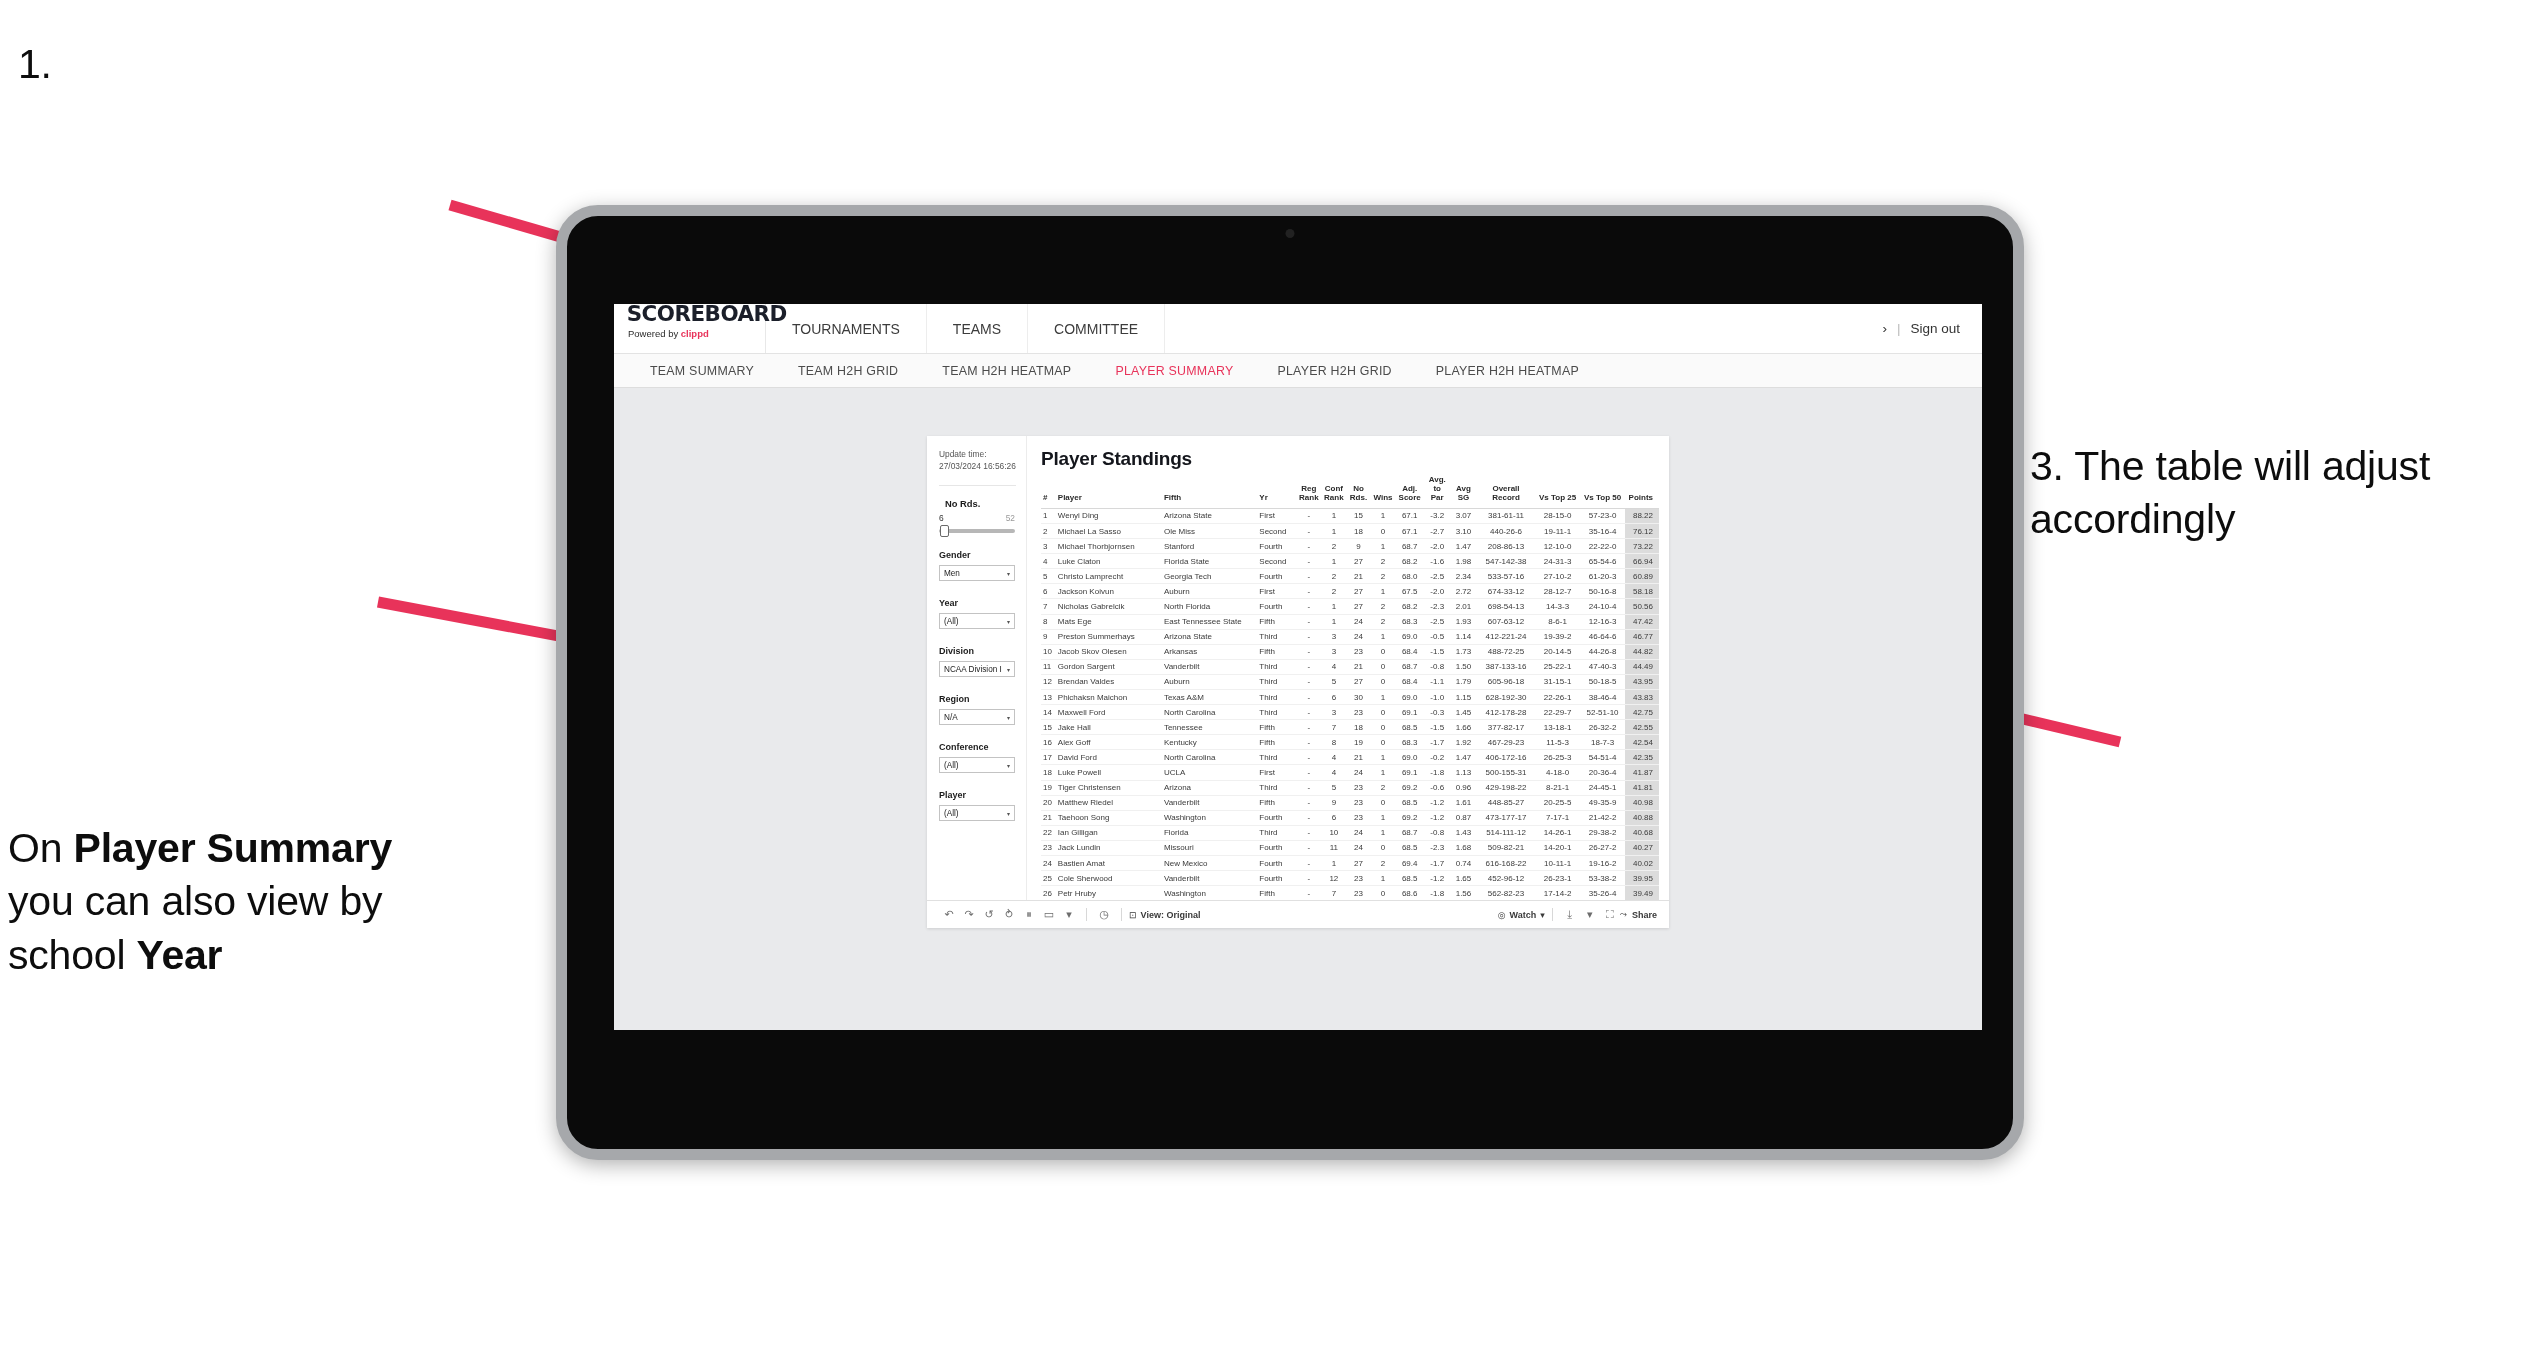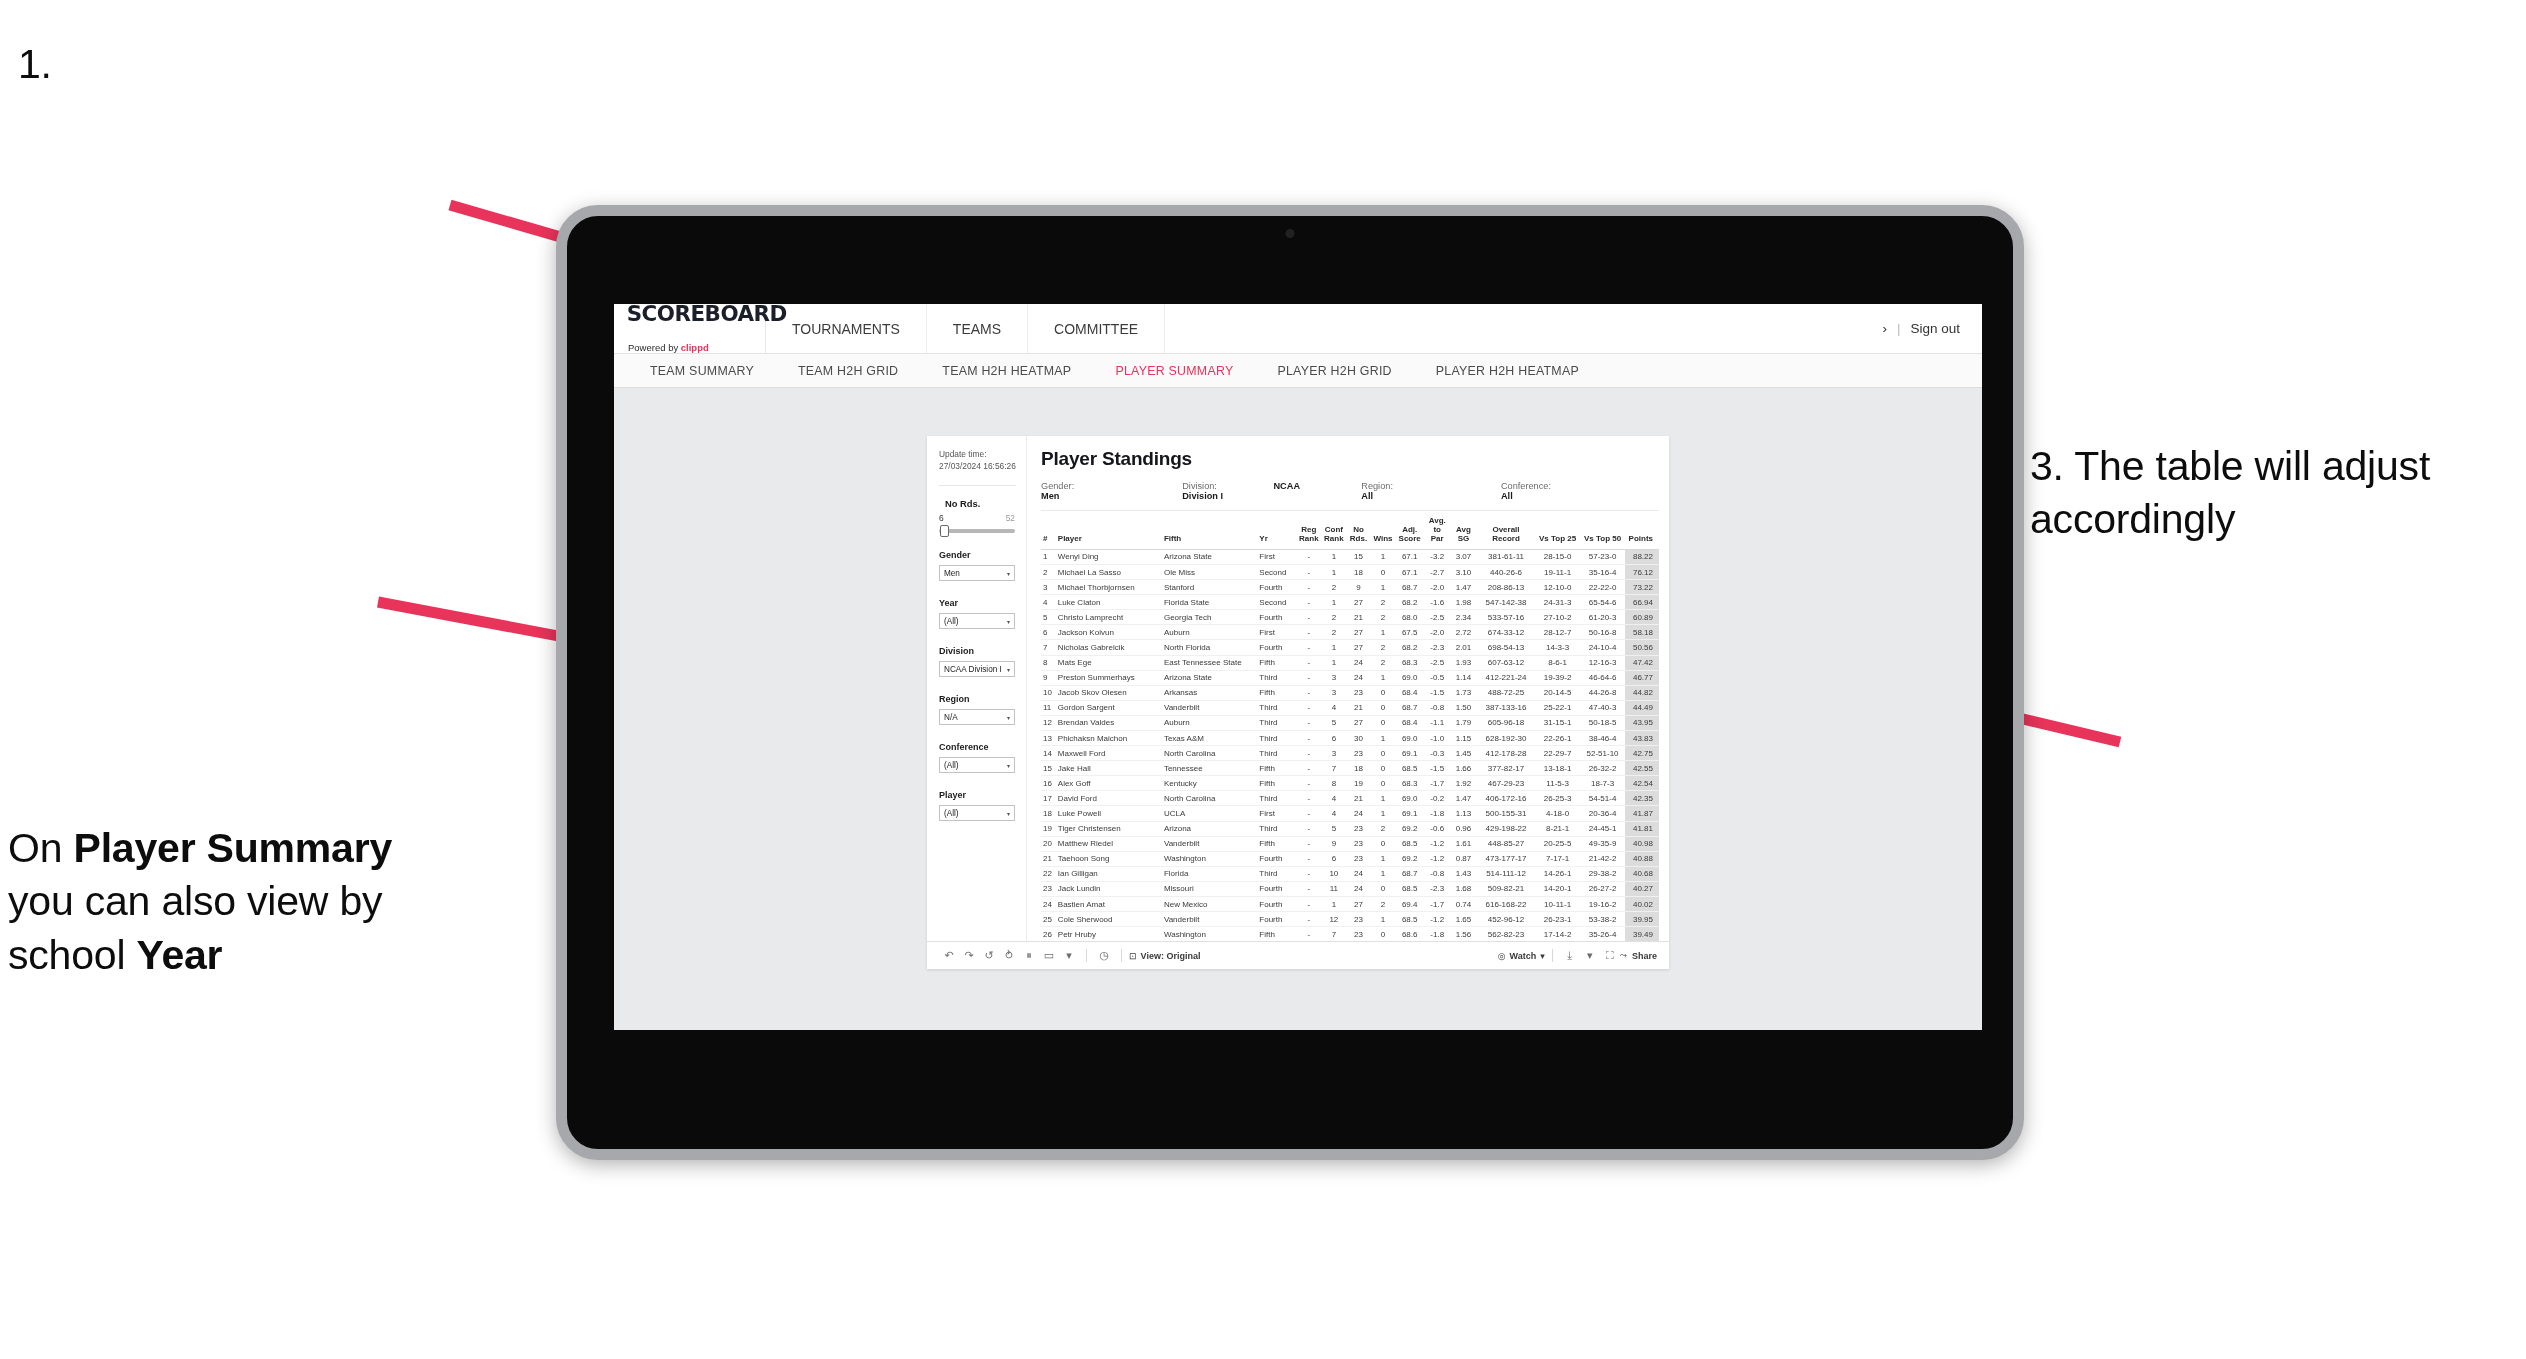--- a/index.html
+++ b/index.html
@@ -39,21 +39,21 @@
   }
   #screen {
     position:absolute; left:47px; top:88px;
     width:1368px; height:726px;
     background:#ffffff; overflow:hidden;
   }
 
   
   .topbar { height:50px; background:#fff; display:flex; align-items:stretch;
             border-bottom:1px solid #e3e3e3; position:relative; }
-  .brand { width:152px; display:flex; flex-direction:column; justify-content:space-between;
+  .brand { width:152px; display:flex; flex-direction:column; justify-content:flex-start;
            padding-left:14px; border-right:1px solid #e8e8e8; }
   .brand .bname { font-size:21px; font-weight:700; letter-spacing:-.5px; color:#1b1f2a;
                   font-family:"DejaVu Sans", sans-serif; transform:scaleX(1.02); line-height:1; }
   .brand .bsub { font-size:9.5px; color:#2b2b2b; margin-top:3px; }
   .brand .bsub .pink { color:#e8335a; font-weight:700; }
   .mainnav { display:flex; align-items:stretch; }
   .mainnav .mi { display:flex; align-items:center; padding:0 26px; font-size:14px;
                  color:#3c3c3c; border-right:1px solid #ededed; white-space:nowrap; }
   .signout { margin-left:auto; display:flex; align-items:center; gap:10px;
              padding-right:22px; font-size:13.5px; color:#333; }
@@ -265,38 +265,20 @@
                 <span class="flabel">Player</span>
                 <div class="fselect">
                   <span>(All)</span>
                   <span class="car">▾</span>
                 </div>
               </div>
             </div>
 
             <div class="rpanel">
               <div class="ptitle">Player Standings</div>
-              <div class="fsummary">
-                <span>
-                  <span>Gender:</span>
-                  <b>Men</b>
-                </span>
-                <span>
-                  <span>Division:</span>
-                  <b>NCAA Division I</b>
-                </span>
-                <span>
-                  <span>Region:</span>
-                  <b>All</b>
-                </span>
-                <span>
-                  <span>Conference:</span>
-                  <b>All</b>
-                </span>
-              </div>
 
               <table class="standings">
                 <thead>
                   <tr>
                     <th class="c-num">#</th>
                     <th class="c-play">Player</th>
                     <th class="c-schl">Fifth</th>
                     <th class="c-yr">Yr</th>
                     <th class="c-rr">
                       <span>Reg</span><br>

